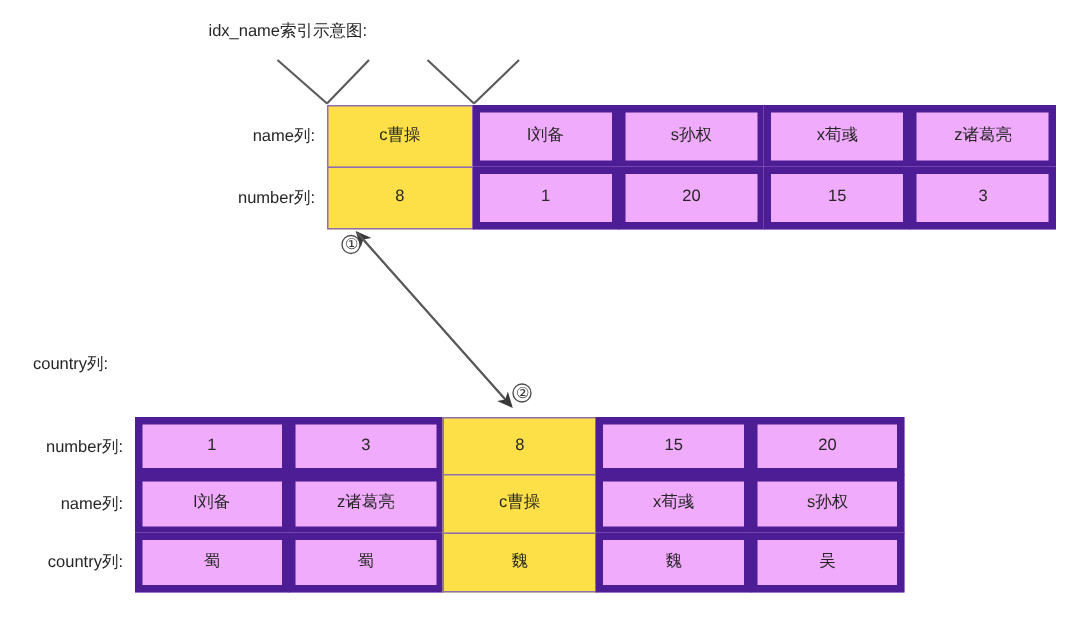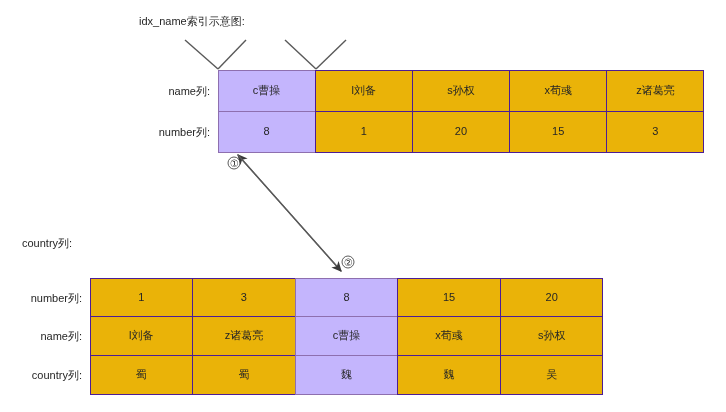--- a/index.html
+++ b/index.html
@@ -53,27 +53,27 @@
   }
 
   .cell{
     box-sizing:border-box;
     display:flex;
     align-items:center;
     justify-content:center;
     font-size:11px;
     line-height:13px;
     white-space:nowrap;
-    border:1px solid #4c1d95;
-    background:#eab308;
+    border:5px solid #4c1d95;
+    background:#f0abfc;
     margin:-0.5px;
     color:#262626;
   }
   .cell.hl{
-    background:#c4b5fd;
+    background:#fde047;
     border:1px solid #8E6FAF;
   }
 
   
   .arrow-num{
     position:absolute;
     font-size:10px;
     line-height:11px;
     color:#333;
   }

